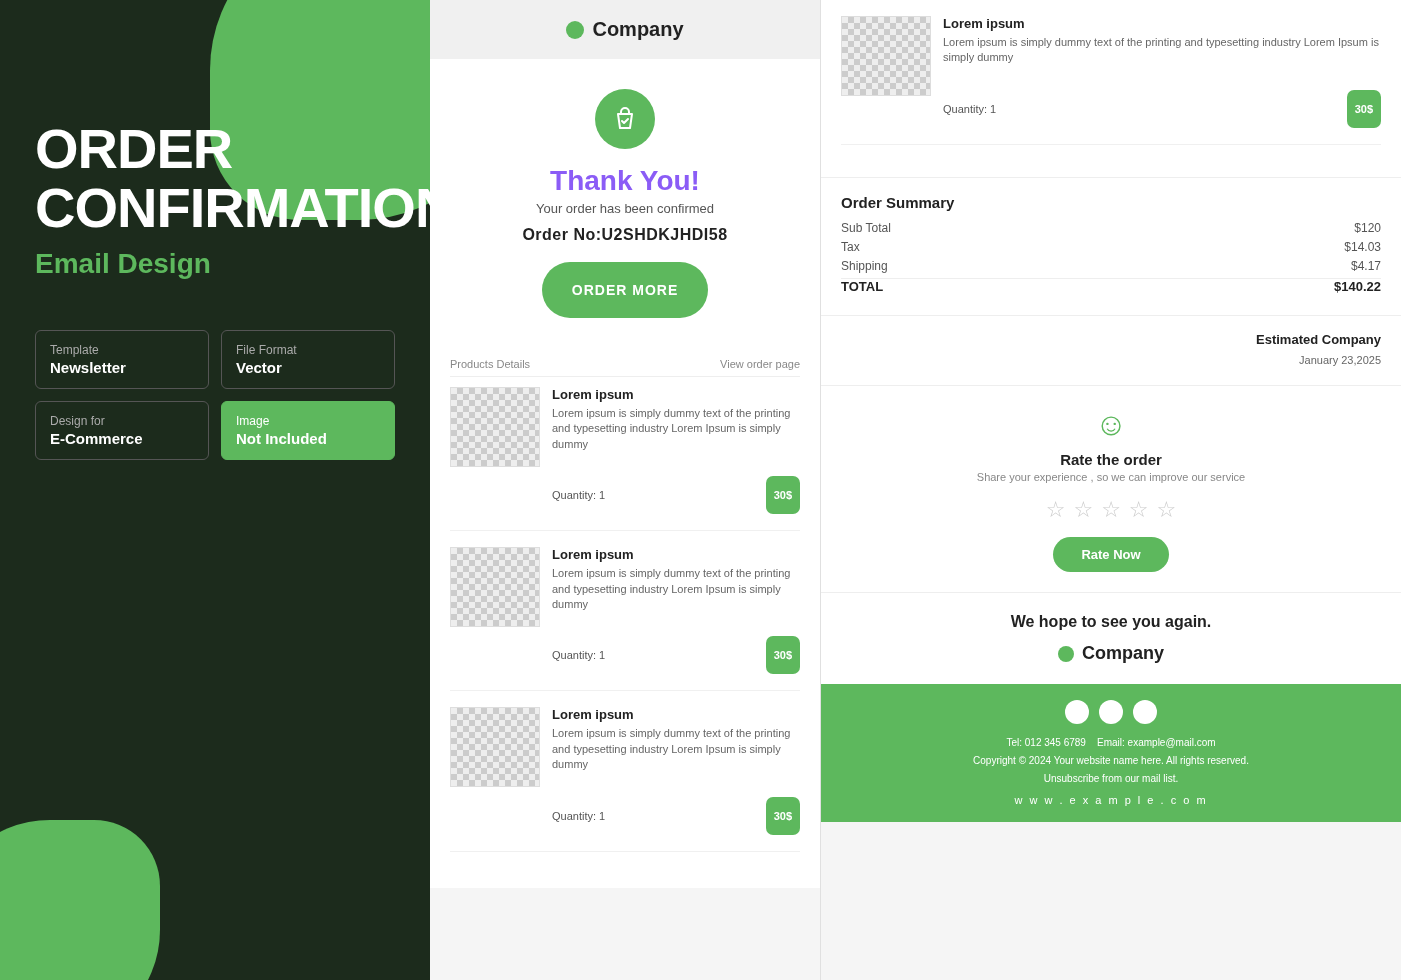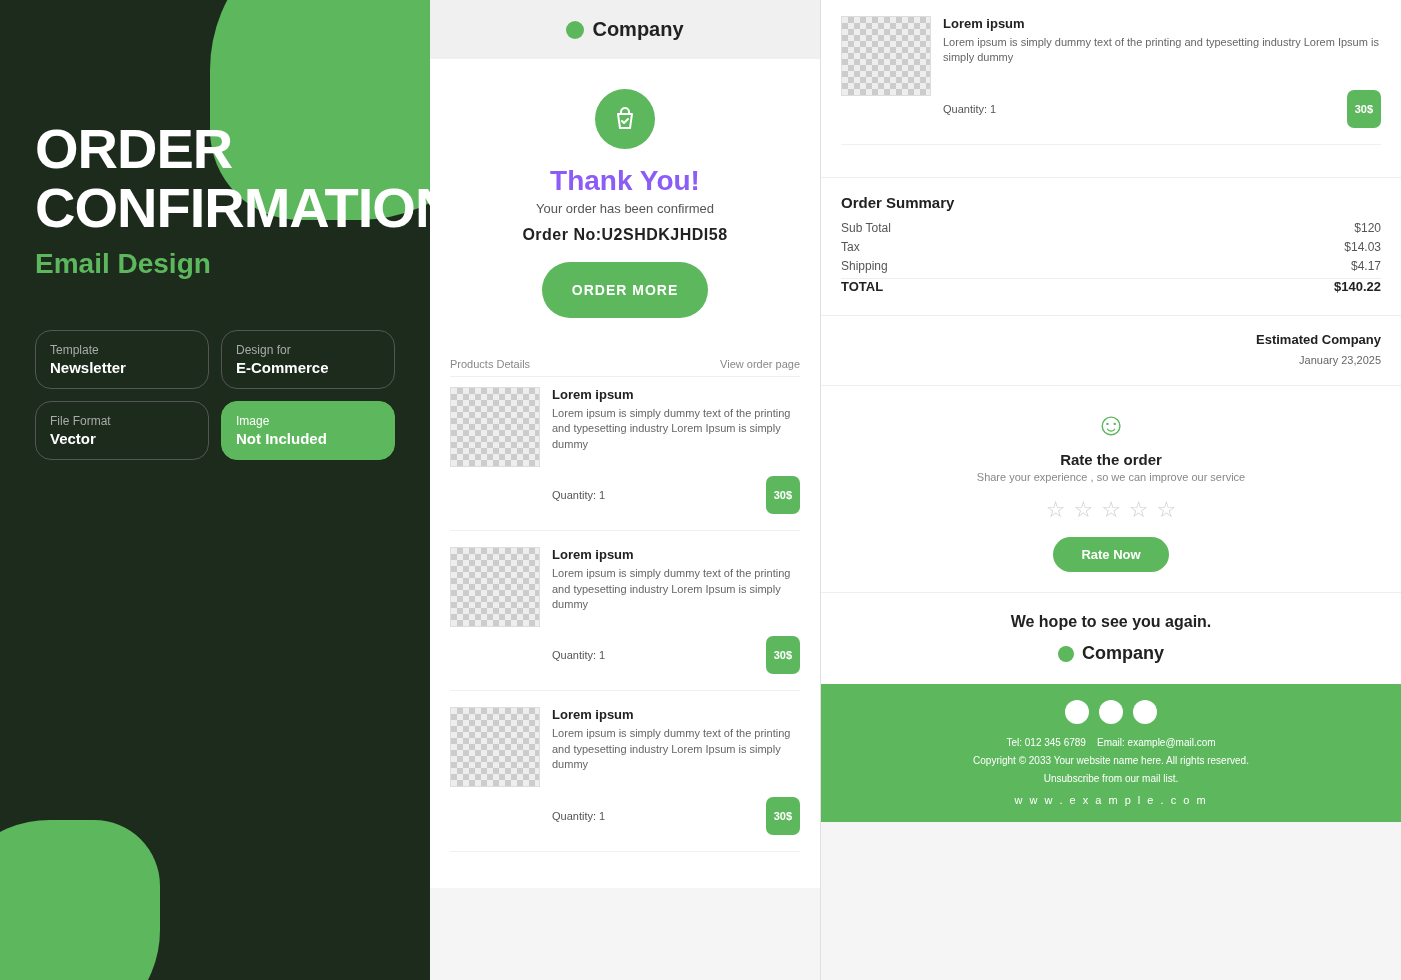--- a/index.html
+++ b/index.html
@@ -63,21 +63,21 @@
     .info-grid {
       display: grid;
       grid-template-columns: 1fr 1fr;
       gap: 12px;
       margin-top: 50px;
       position: relative;
       z-index: 2;
     }
     .info-card {
       border: 1.5px solid #555;
-      border-radius: 16px;
+      border-radius: 6px;
       padding: 12px 14px;
       background: transparent;
     }
     .info-card.green-bg {
       background: #5db85d;
       border-color: #5db85d;
     }
     .info-card .card-label {
       color: #aaa;
       font-size: 12px;
@@ -446,26 +446,26 @@
     <span>CONFIRMATION</span>
   </div>
   <div class="sub-title">Email Design</div>
 
   <div class="info-grid">
     <div class="info-card">
       <div class="card-label">Template</div>
       <div class="card-value">Newsletter</div>
     </div>
     <div class="info-card">
+      <div class="card-label">File Format</div>
+      <div class="card-value">Vector</div>
+    </div>
+    <div class="info-card">
       <div class="card-label">Design for</div>
       <div class="card-value">E-Commerce</div>
-    </div>
-    <div class="info-card">
-      <div class="card-label">File Format</div>
-      <div class="card-value">Vector</div>
     </div>
     <div class="info-card green-bg">
       <div class="card-label">Image</div>
       <div class="card-value">Not Included</div>
     </div>
   </div>
 </div>
 
 <div class="right-area">
 
@@ -607,21 +607,21 @@
         <div class="footer-social">
           <div class="social-circle"></div>
           <div class="social-circle"></div>
           <div class="social-circle"></div>
         </div>
         <div class="footer-info">
           <span>Tel: 012 345 6789</span>
           &nbsp;&nbsp;
           <span>Email: example@mail.com</span>
           <br>
-          <span>Copyright © 2033 Your website name here. All rights reserved.</span>
+          <span>Copyright © 2024 Your website name here. All rights reserved.</span>
           <br>
           <span>Unsubscribe from our mail list.</span>
         </div>
         <div class="footer-domain">w w w . e x a m p l e . c o m</div>
       </div>
 
     </div>
   </div>
 
 </div>

